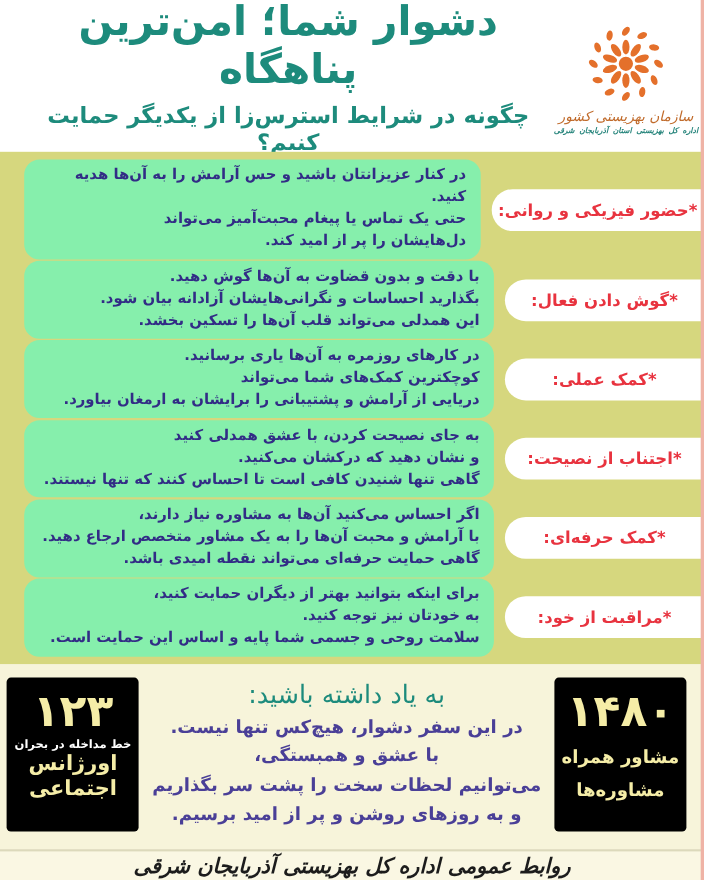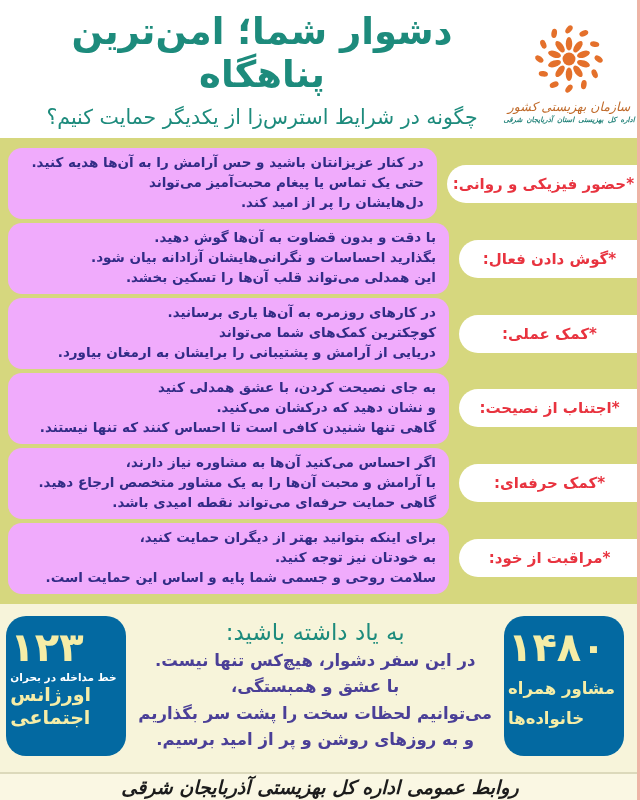--- a/index.html
+++ b/index.html
@@ -40,21 +40,21 @@
   .org-branch {
     color: #27857c; font-size: 7px; font-weight: bold;
     font-style: italic; margin-top: 2px; white-space: nowrap; font-family: Liberation Mono, monospace;
   }
   .titles { flex: 1; text-align: center; padding-left: 14px; }
   .main-title {
     color: #1d8b7c; font-size: 37px; font-weight: bold;
     line-height: 1.15; letter-spacing: -1px;
   }
   .sub-title {
-    color: #1d8b7c; font-size: 20.5px; font-weight: normal;
+    color: #1d8b7c; font-size: 20.5px; font-weight: bold;
     margin-top: 9px; letter-spacing: -0.5px;
   }
 
   
   .main {
     flex: 1; background: #d6d77e;
     display: flex; flex-direction: column;
     justify-content: space-evenly;
     padding: 6px 0;
   }
@@ -70,44 +70,44 @@
     text-align: center;
     padding: 10px 6px;
     border-top-left-radius: 19px;
     border-bottom-left-radius: 19px;
     white-space: nowrap;
     letter-spacing: -0.5px;
     order: 0;
   }
   .bubble {
     flex: 1;
-    background: #f0abfc;
+    background: #86efac;
     border-radius: 14px;
-    margin-right: 10px; margin-left: 8px;
+    margin-right: 10px; margin-left: 22px;
     padding: 5px 13px 6px;
     color: #322c86;
     font-size: 13.5px; font-weight: bold;
     line-height: 1.48;
     text-align: right;
     letter-spacing: -0.3px;
   }
   .bubble .line { display: block; }
 
   
   .bottom {
     height: 168px; background: #f7f4da;
     display: flex; align-items: center;
     padding: 6px 16px 10px;
     gap: 12px;
   }
   .hotbox {
     flex: 0 0 120px;
-    background: #0369a1;
-    border-radius: 20px;
-    text-align: left;
+    background: #000000;
+    border-radius: 4px;
+    text-align: center;
     color: #f5eda7;
     padding: 8px 4px 12px;
     min-height: 140px;
   }
   .hotnum {
     font-size: 40px; font-weight: bold; line-height: 1.15;
   }
   .hotsmall {
     color: #ffffff; font-size: 10.5px; font-weight: bold;
     margin-top: 1px; white-space: nowrap;
@@ -240,21 +240,21 @@
       </div>
     </div>
 
   </div>
 
   <div class="bottom">
 
     <div class="hotbox right">
       <div class="hotnum">۱۴۸۰</div>
       <div class="hotlabel">مشاور همراه</div>
-      <div class="hotlabel">خانواده‌ها</div>
+      <div class="hotlabel">مشاوره‌ها</div>
     </div>
 
     <div class="reminder">
       <div class="rem-title">به یاد داشته باشید:</div>
       <div class="rem-line">در این سفر دشوار، هیچ‌کس تنها نیست.</div>
       <div class="rem-line">با عشق و همبستگی،</div>
       <div class="rem-line">می‌توانیم لحظات سخت را پشت سر بگذاریم</div>
       <div class="rem-line">و به روزهای روشن و پر از امید برسیم.</div>
     </div>
 

